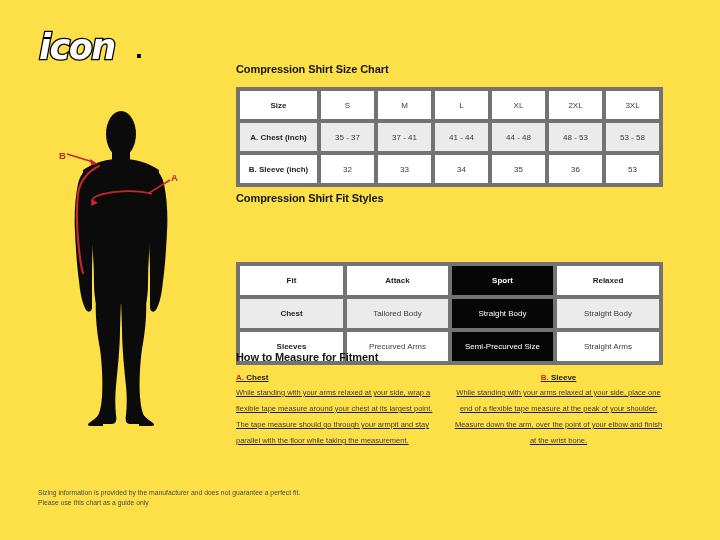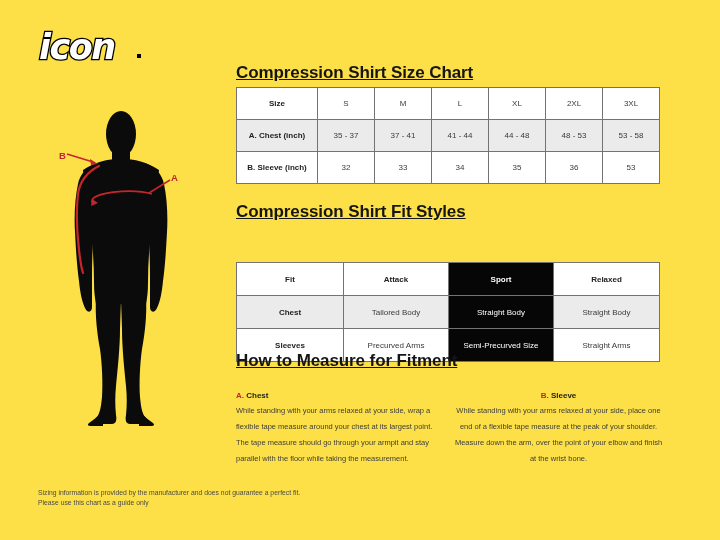--- a/index.html
+++ b/index.html
@@ -12,46 +12,45 @@
 
   
   #logo { position: absolute; left: 34px; top: 28px; }
 
   
   #figure { position: absolute; left: 40px; top: 100px; }
 
   
   .section-title {
     position: absolute; left: 236px;
-    font-size: 17px; font-weight: 700; color: #151515;
+    font-size: 11px; font-weight: 700; color: #151515;
     letter-spacing: -0.1px;
-    text-decoration: underline;
   }
   #title-size { top: 63px; }
-  #title-fit { top: 202px; }
+  #title-fit { top: 192px; }
   #title-measure { top: 351px; }
 
   table { border-collapse: collapse; table-layout: fixed; position: absolute; left: 236px; width: 423px; background: #fff; }
   #size-table { top: 87px; }
   #fit-table { top: 226px; margin-top: 36px; }
   td {
-    border: 1px solid #737373;
+    border: 4px solid #737373;
     text-align: center; vertical-align: middle;
     font-size: 8px; color: #3a3a3a; font-weight: 400;
     overflow: hidden; white-space: nowrap;
   }
   #size-table td { height: 32px; }
   #fit-table td { height: 33px; }
   td.lbl { font-weight: 700; color: #222; }
   tr.shade td { background: #ebebeb; }
   #fit-table tr.hdr td { font-weight: 700; color: #222; }
   td.hl { background: #060606 !important; color: #ffffff !important; }
 
   
-  .measure-col { position: absolute; top: 391px; width: 211px; }
+  .measure-col { position: absolute; top: 373px; width: 211px; text-decoration: underline; }
   #measure-a { left: 236px; }
   #measure-b { left: 453px; text-align: center; }
   .measure-head { font-size: 8px; font-weight: 700; color: #1c1c1c; margin-bottom: 3px; }
   .measure-head .key { color: #c4262c; }
   .measure-text { font-size: 7.5px; line-height: 16px; color: #3d3d3d; }
 
   
   #disclaimer { position: absolute; left: 38px; top: 488px; font-size: 6.8px; line-height: 9.5px; color: #4a4a4a; }
 
   .sil { fill: #0b0b0b; }

